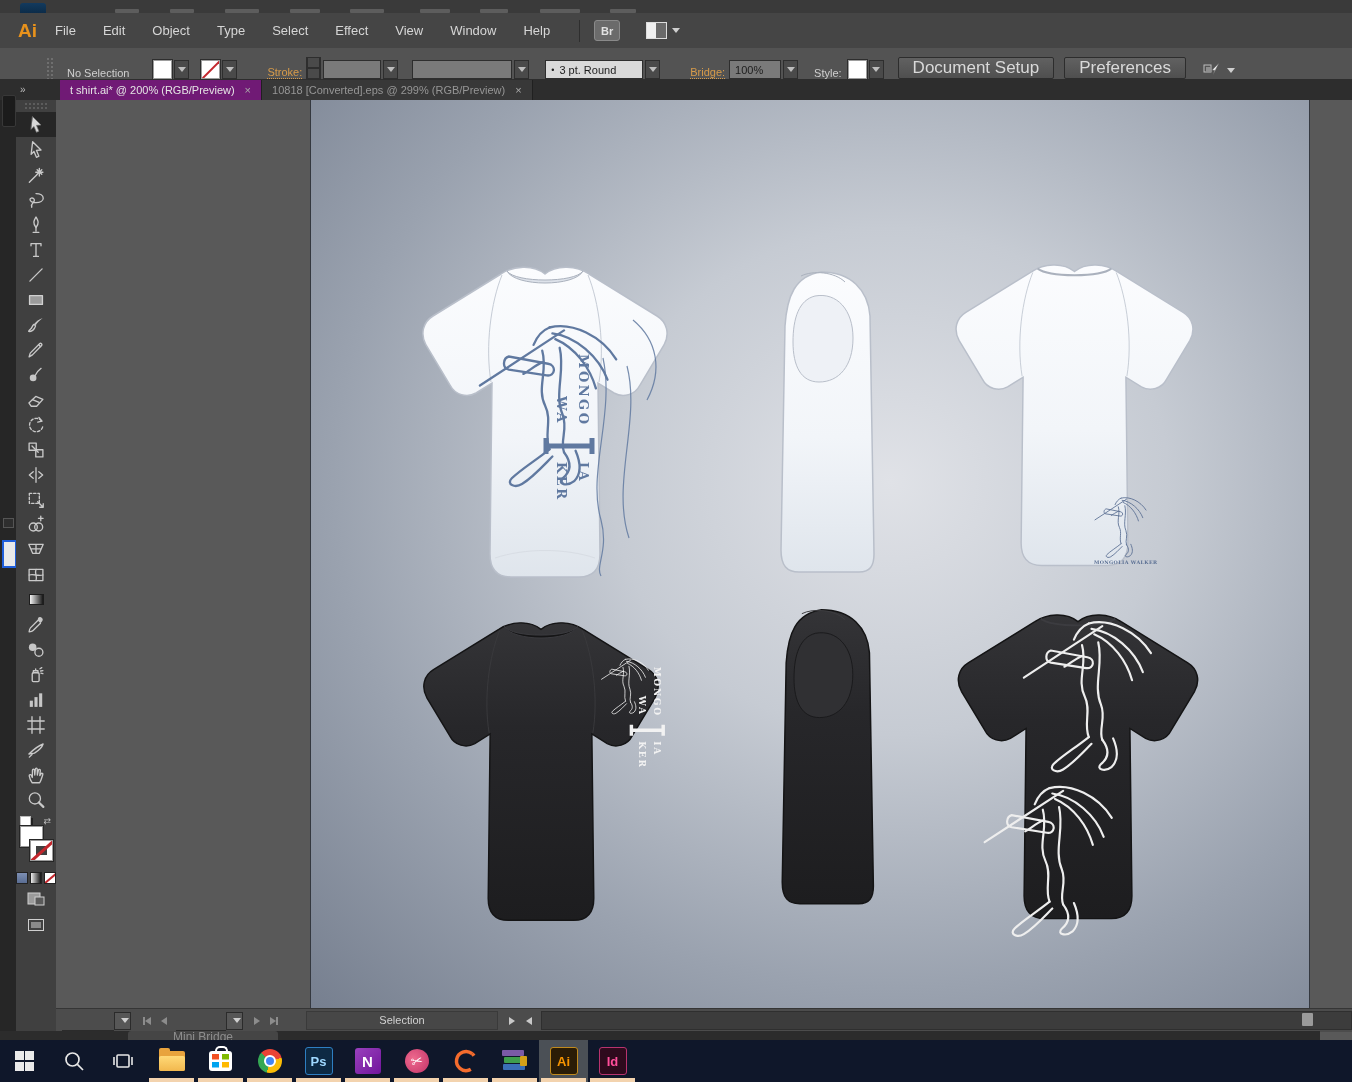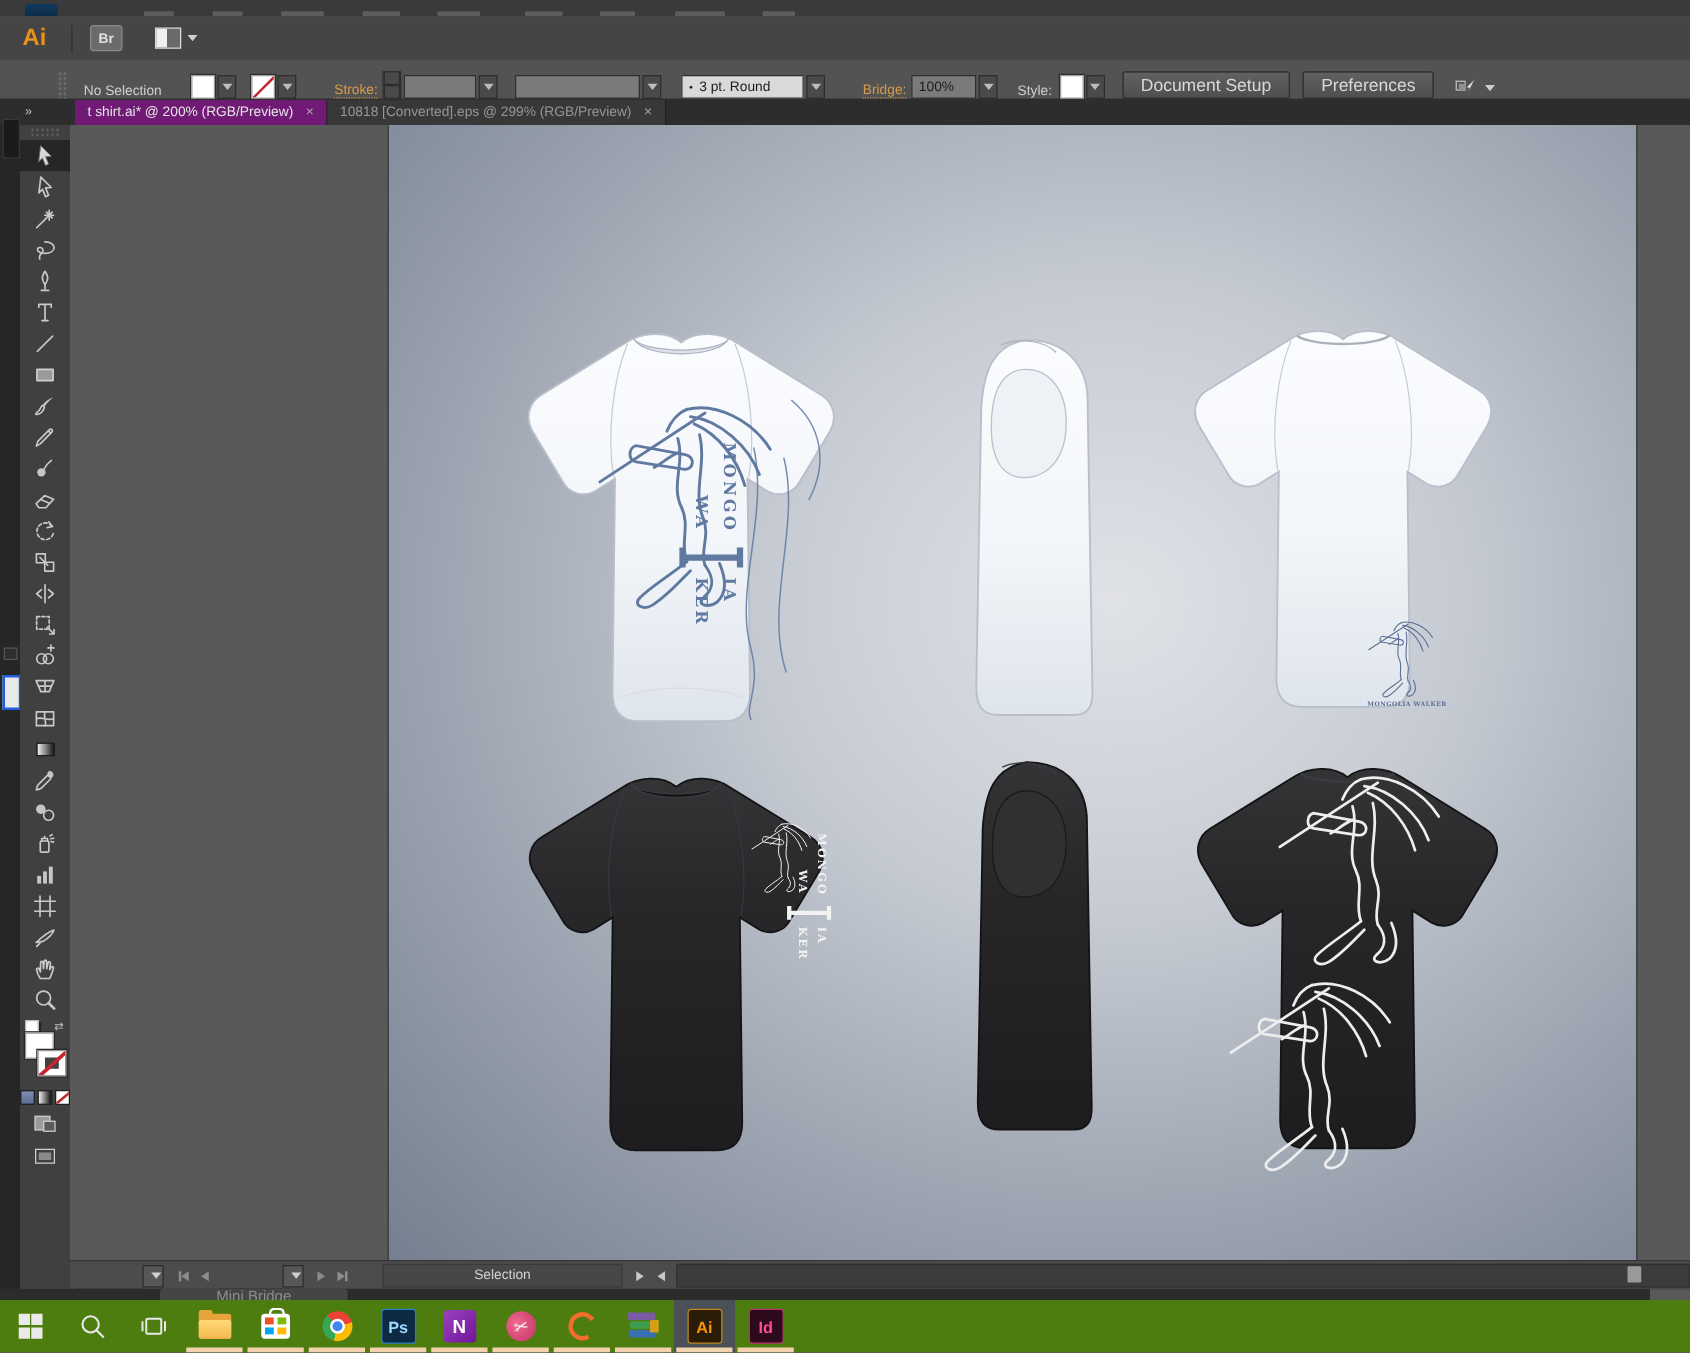--- a/index.html
+++ b/index.html
@@ -32,21 +32,21 @@
   .ddbtn{width:13px;height:17px;background:#4a4a4a;border:1px solid #2e2e2e;display:flex;align-items:center;justify-content:center;margin:0 4px 0 2px;}
   .ddbtn .dda{margin:0;border-top-color:#bdbdbd;}
   .stepper{display:flex;flex-direction:column;margin-right:2px;}
   .stepper div{width:13px;height:9px;background:#4a4a4a;border:1px solid #2e2e2e;display:flex;align-items:center;justify-content:center;}
   .tri-up{width:0;height:0;border-left:3.5px solid transparent;border-right:3.5px solid transparent;border-bottom:4px solid #bdbdbd;}
   .tri-dn{width:0;height:0;border-left:3.5px solid transparent;border-right:3.5px solid transparent;border-top:4px solid #bdbdbd;}
   .field{height:17px;background:#8f8f8f;border:1px solid #2e2e2e;color:#1d1d1d;display:flex;align-items:center;padding:0 5px;}
   .field.dim{background:#7a7a7a;}
   .field.lite{background:#d9d9d9;}
   .cb-btn{height:20px;background:linear-gradient(#616161,#4f4f4f);border:1px solid #2d2d2d;border-radius:2px;color:#d9d9d9;
-          display:flex;align-items:center;padding:0 14px;margin-left:10px;font-size:14px;}
+          display:flex;align-items:center;padding:0 14px;margin-left:10px;font-size:17px;}
   #align-ic{margin-left:16px;display:flex;align-items:center;}
   
   #tabbar{left:0;top:79px;width:1352px;height:21px;background:#2d2d2d;display:flex;align-items:flex-end;}
   #panel-collapse{width:40px;height:21px;margin-left:16px;color:#bdbdbd;font-size:10px;display:flex;align-items:center;padding-left:4px;}
   .doctab{height:20px;display:flex;align-items:center;padding:0 10px;font-size:11px;border-right:1px solid #202020;}
   .doctab.active{background:#701a75;color:#e4e4e4;}
   .doctab.inactive{background:#383838;color:#969696;}
   .tabclose{margin-left:10px;font-size:11px;color:#aaa;}
   
   #behind-left{left:0;top:100px;width:16px;height:940px;background:#262626;}
@@ -89,21 +89,21 @@
   .tr-r{width:0;height:0;border-top:4px solid transparent;border-bottom:4px solid transparent;border-left:6px solid #8c8c8c;}
   .nbar{width:2px;height:8px;background:#8c8c8c;}
   #status-well{flex:0 0 190px;margin-left:24px;text-align:center;background:#474747;border:1px solid #3a3a3a;height:17px;line-height:17px;color:#d2d2d2;}
   #hscroll{flex:1;height:17px;margin-left:4px;background:#3c3c3c;border:1px solid #2f2f2f;position:relative;}
   #hthumb{position:absolute;left:760px;top:1px;width:11px;height:13px;background:#9a9a9a;border-radius:1px;}
   
   #winbottom{left:0;top:1031px;width:1320px;height:9px;background:#2c2c2c;overflow:hidden;}
   #minibridge{position:absolute;left:128px;top:0;width:150px;height:9px;background:#454545;color:#8d8d8d;
               font-size:12px;text-align:center;line-height:13px;border-radius:3px 3px 0 0;}
   
-  #taskbar{left:0;top:1040px;width:1352px;height:42px;background:#4d7c0f;display:flex;}
+  #taskbar{left:0;top:1040px;width:1352px;height:42px;background:#0f172a;display:flex;}
   .tb-slot{width:49px;height:42px;display:flex;align-items:center;justify-content:center;position:relative;}
   .tb-slot.active{background:#4b5056;}
   .runline{position:absolute;left:2px;bottom:0;width:45px;height:4px;background:#f3d3ae;}
   .tbsvg{display:block;}
   .appletter{width:26px;height:26px;border-radius:3px;display:flex;align-items:center;justify-content:center;font-weight:bold;font-size:13px;}
   #ic-start{display:grid;grid-template-columns:9px 9px;grid-template-rows:9px 9px;gap:1.5px;}
   #ic-start div{background:#eaeaea;}
   #ic-folder{position:relative;width:26px;height:20px;}
   #ic-folder .back{position:absolute;left:0;top:0;width:26px;height:20px;background:#e8a33d;border-radius:2px;}
   #ic-folder .back::before{content:"";position:absolute;left:0;top:-3px;width:11px;height:5px;background:#e8a33d;border-radius:2px 2px 0 0;}
@@ -140,20 +140,31 @@
   <div class="frag" style="left:290px;width:30px;"></div>
   <div class="frag" style="left:350px;width:34px;"></div>
   <div class="frag" style="left:420px;width:30px;"></div>
   <div class="frag" style="left:480px;width:28px;"></div>
   <div class="frag" style="left:540px;width:40px;"></div>
   <div class="frag" style="left:610px;width:26px;"></div>
 </div>
 
 <div class="abs" id="menubar">
   <span id="ai-logo">Ai</span>
+  <div id="menu-items" style="display:flex;">
+      <span class="mitem">File</span>
+      <span class="mitem">Edit</span>
+      <span class="mitem">Object</span>
+      <span class="mitem">Type</span>
+      <span class="mitem">Select</span>
+      <span class="mitem">Effect</span>
+      <span class="mitem">View</span>
+      <span class="mitem">Window</span>
+      <span class="mitem">Help</span>
+    </div>
   <div id="menu-sep"></div>
   <div id="br-btn">Br</div>
   <div id="ws-switch">
     <div id="ws-icon"></div>
     <div class="dda"></div>
   </div>
 </div>
 
 <div class="abs" id="controlbar">
   <div id="cb-grip"></div>

